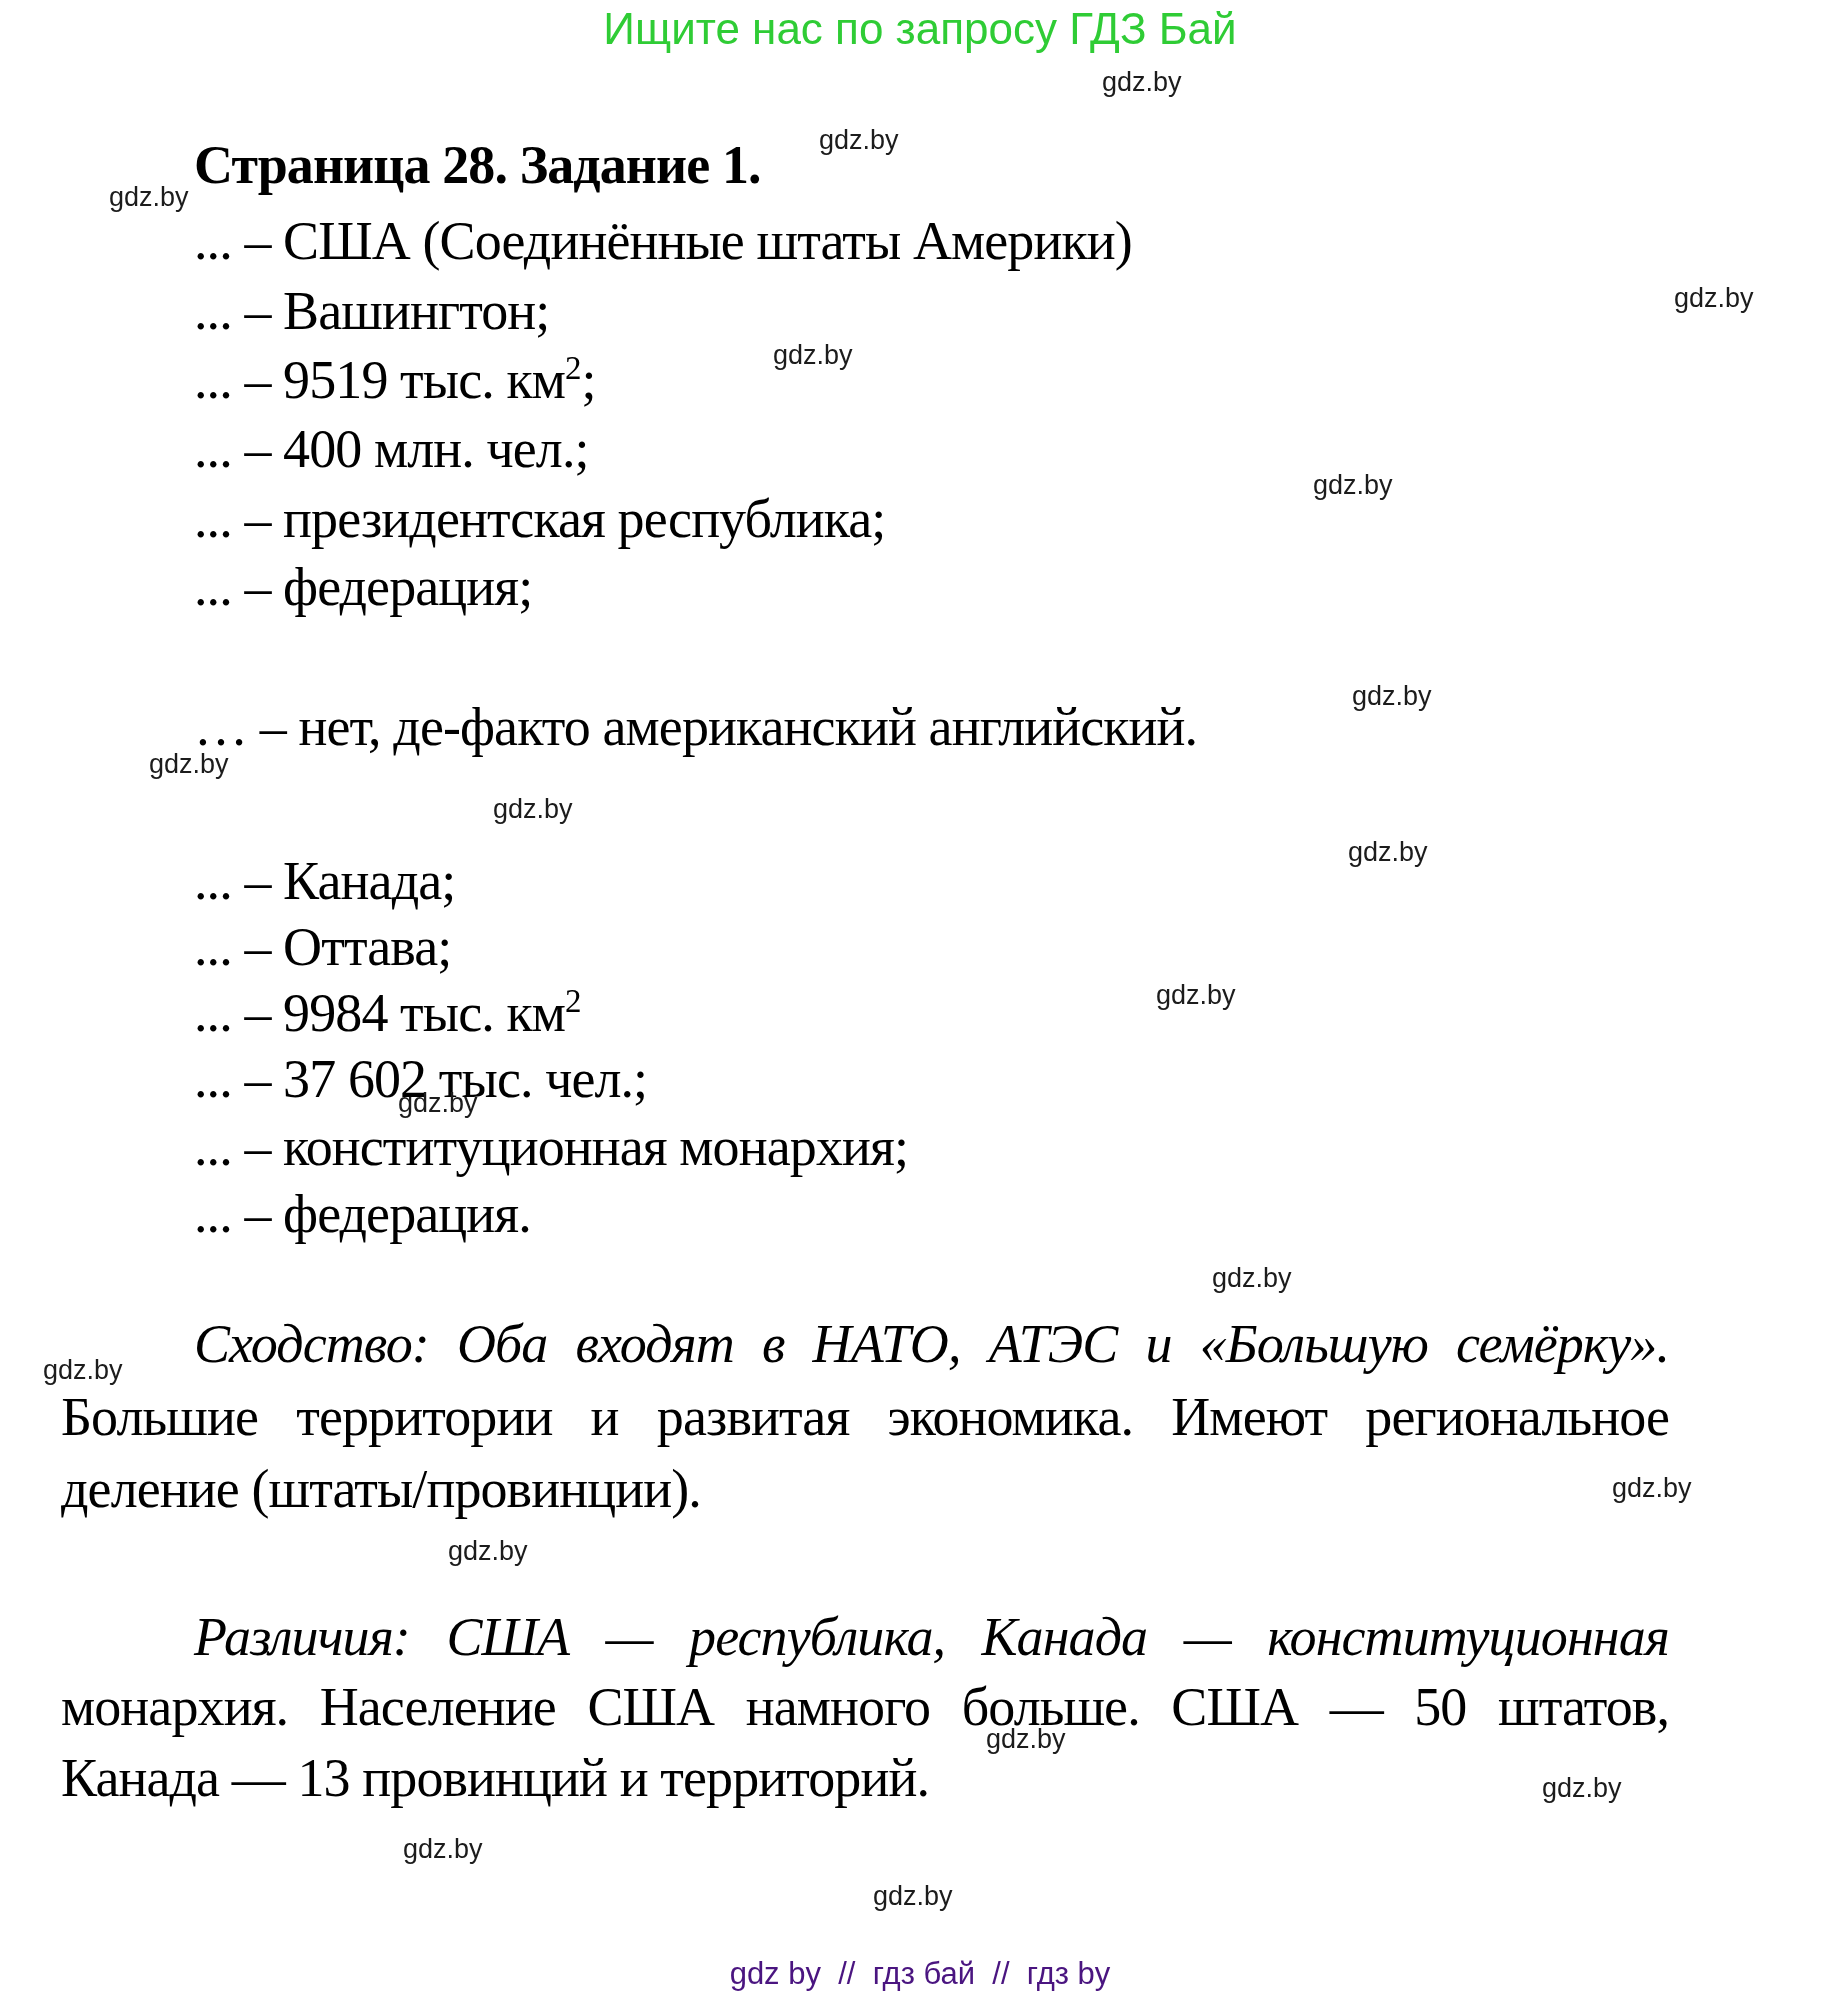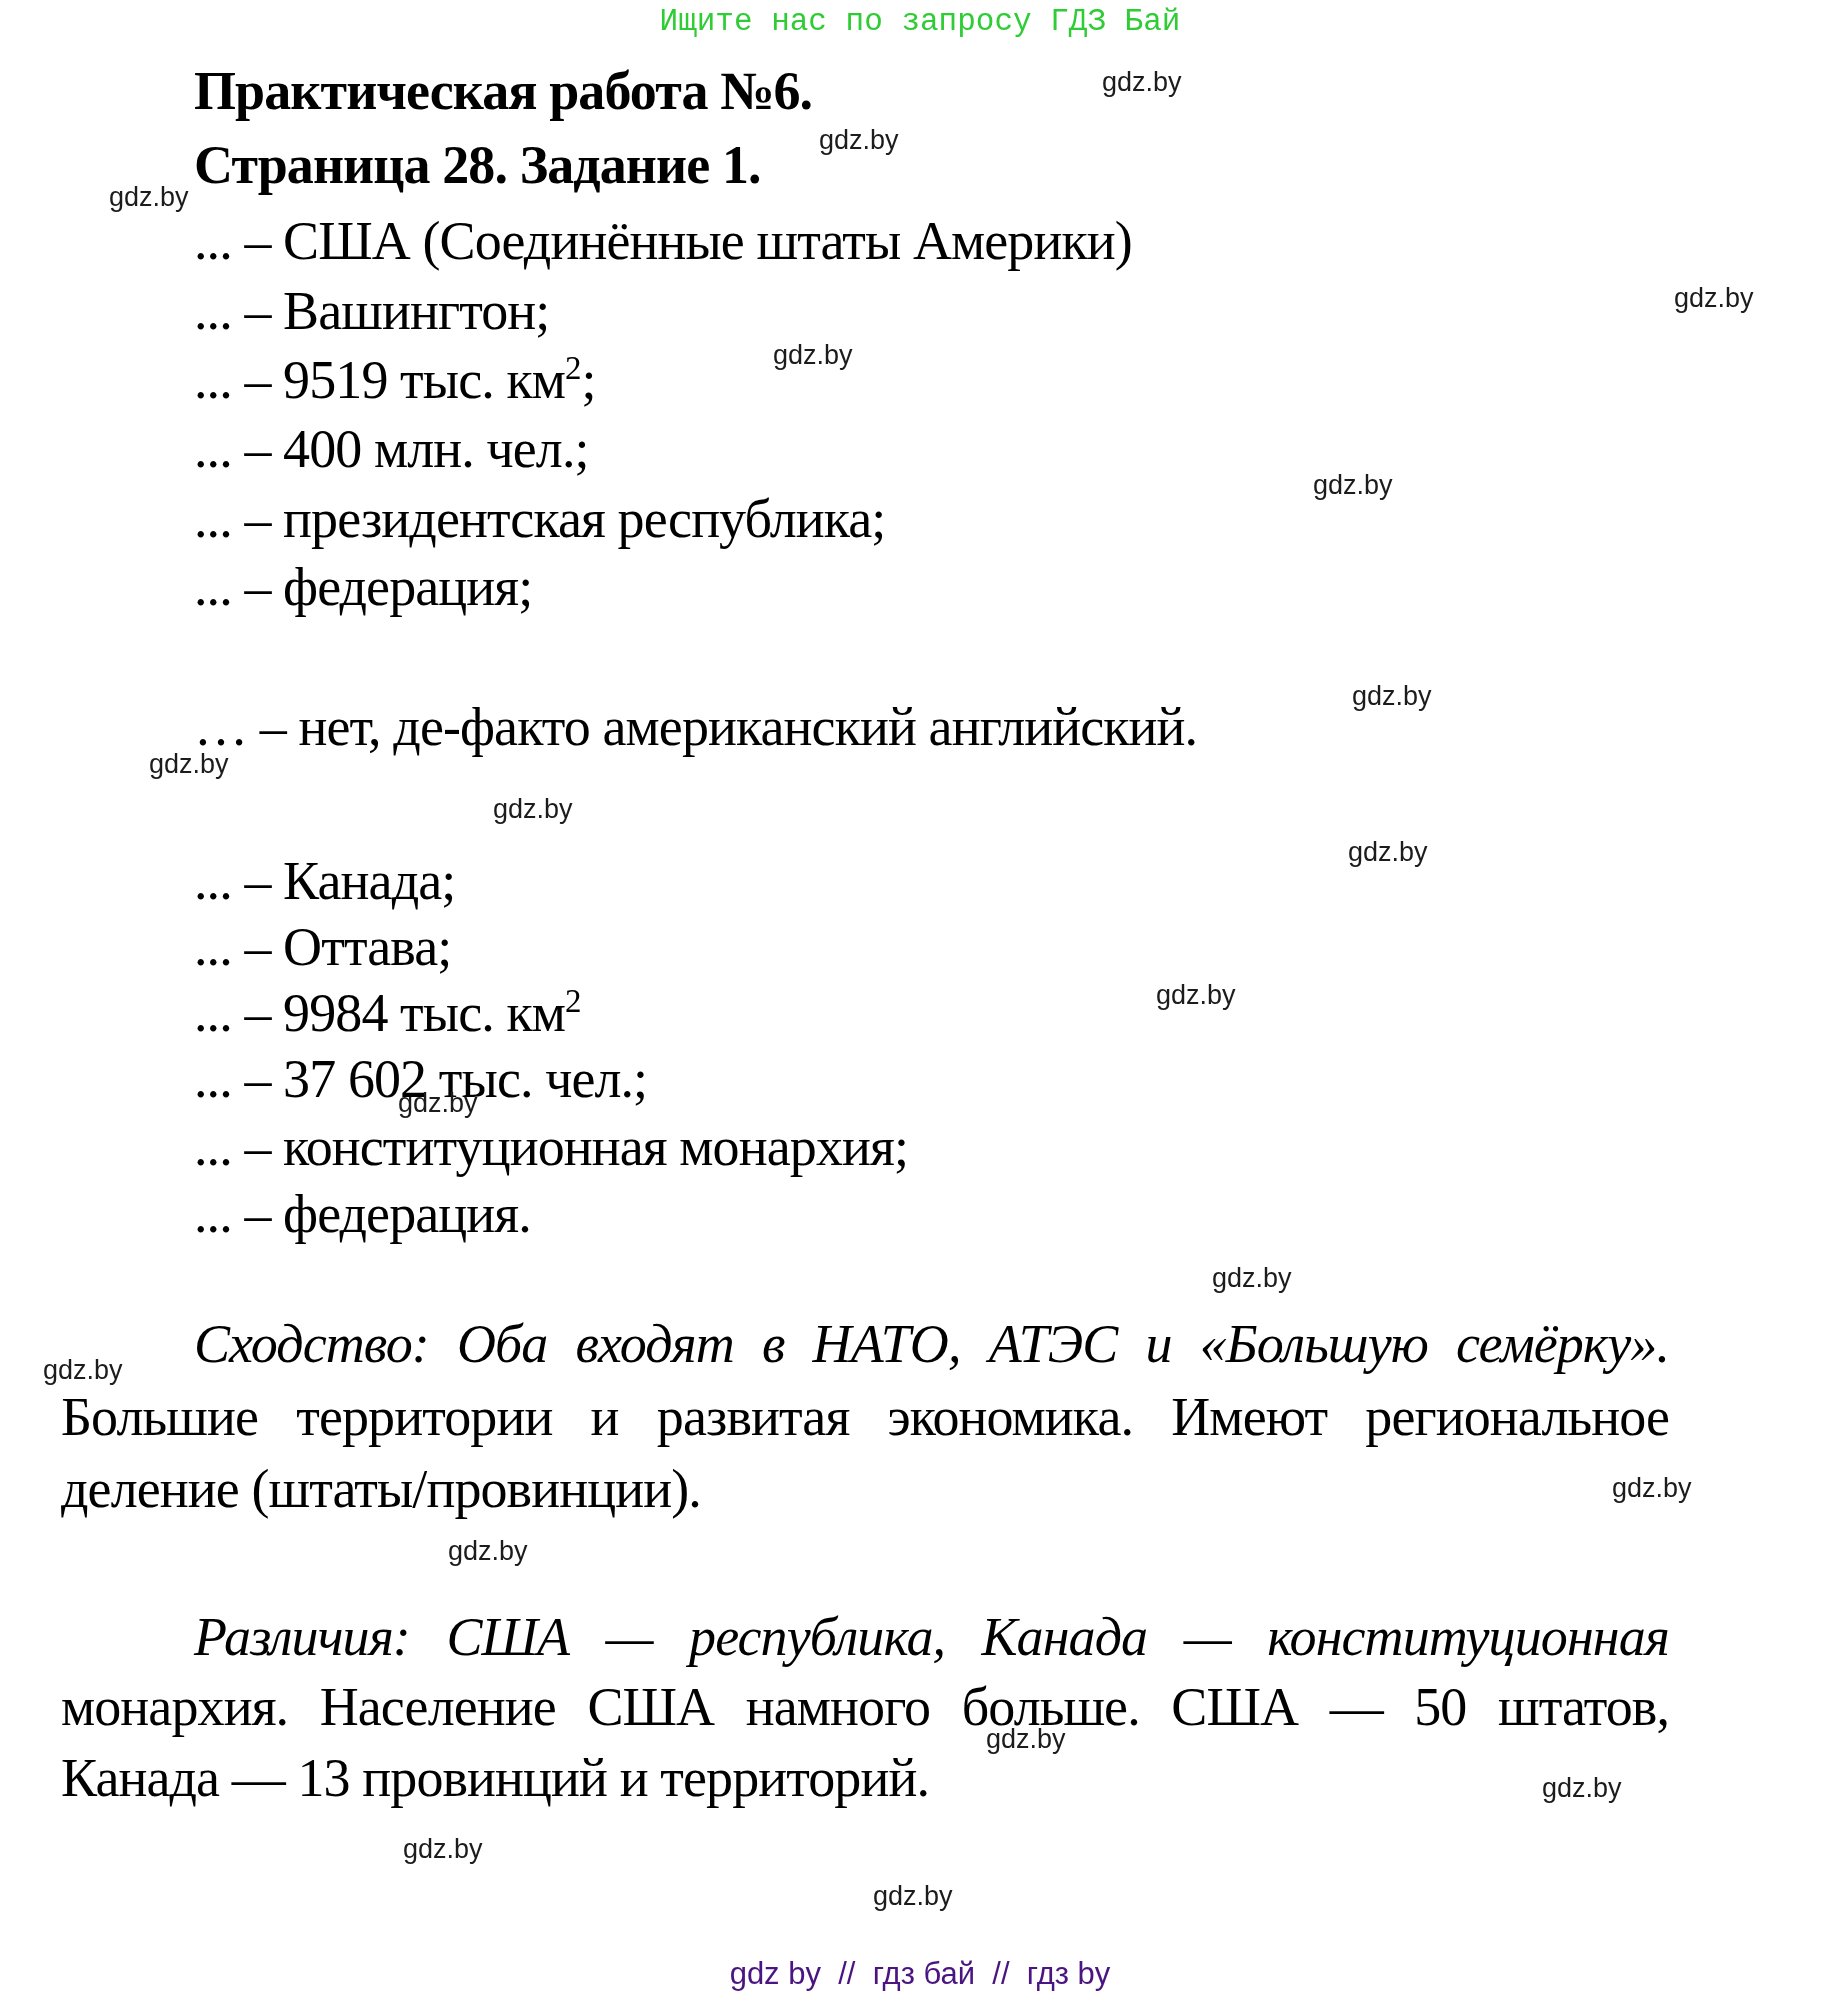--- a/index.html
+++ b/index.html
@@ -2,21 +2,21 @@
 <html style="--promo-green: #2fcc35; --footer-purple: #4a1580; --wm-gray: #1c1c1c;font-size:14.5px"><head>
 <meta charset="utf-8">
 <style>
   html,body{margin:0;padding:0;background:#ffffff;}
   .page{
     position:relative;width:1840px;height:2002px;background:#ffffff;
     font-family:"Liberation Serif",serif;color:#000000;overflow:hidden;
   }
   .promo{
     position:absolute;top:3.6px;left:0;width:100%;text-align:center;
-    font-family:Liberation Mono, monospace;font-size:31px;
+    font-family:Liberation Sans, sans-serif;font-size:44px;
     color:var(--promo-green,#2fcc35);white-space:pre;
   }
   .heading{
     position:absolute;left:194px;margin:0;font-size:54px;font-weight:bold;
     letter-spacing:-0.9px;white-space:pre;line-height:1.15;
   }
   .line{
     position:absolute;left:194px;font-size:54px;letter-spacing:-0.9px;
     white-space:pre;line-height:1.15;
   }
@@ -37,21 +37,20 @@
     color:var(--footer-purple,#4a1580);white-space:pre;
   }
 </style>
 </head>
 <body>
 
 <div class="page">
 
   <div class="promo">Ищите нас по запросу ГДЗ Бай</div>
 
-  <div class="heading" style="top:60px">Практическая работа №6.</div>
   <div class="heading" style="top:134px">Страница 28. Задание 1.</div>
 
   <div class="line" style="top:210px">... – США (Соединённые штаты Америки)</div>
   <div class="line" style="top:280px">... – Вашингтон;</div>
   <div class="line" style="top:349px"><span>... – 9519 тыс. км</span><sup class="sup">2</sup><span>;</span></div>
   <div class="line" style="top:418px">... – 400 млн. чел.;</div>
   <div class="line" style="top:488px">... – президентская республика;</div>
   <div class="line" style="top:556px">... – федерация;</div>
   <div class="line" style="top:696px">… – нет, де-факто американский английский.</div>
 

